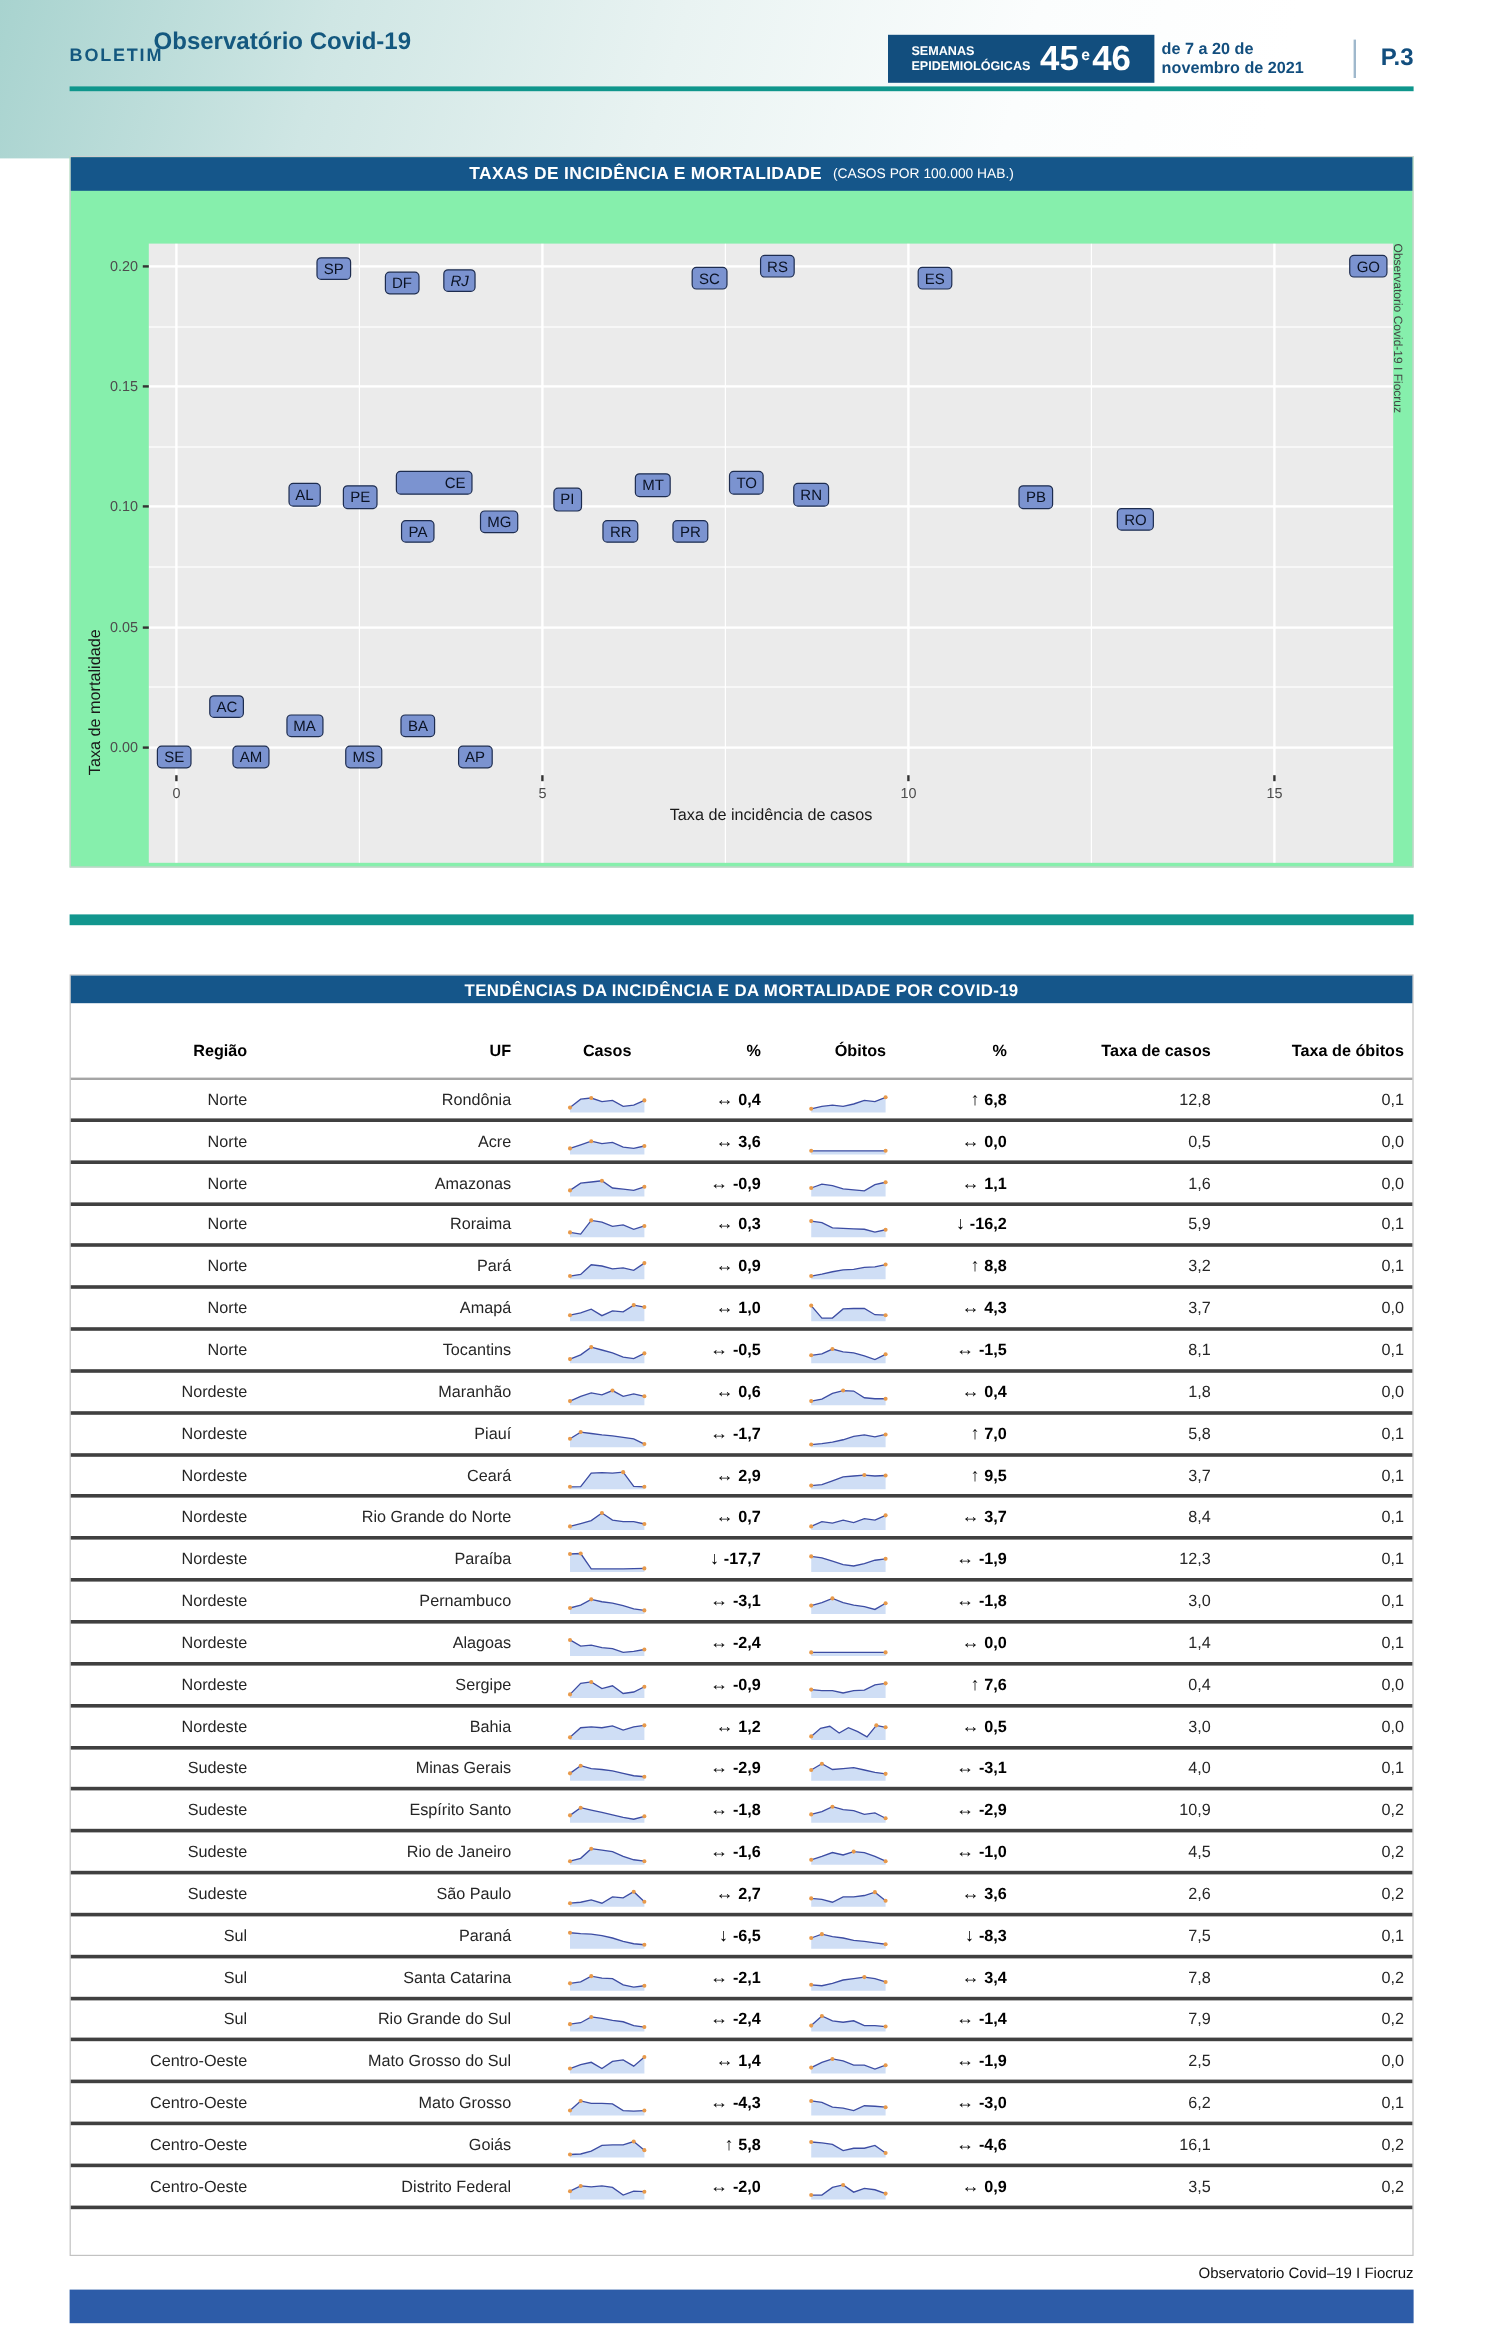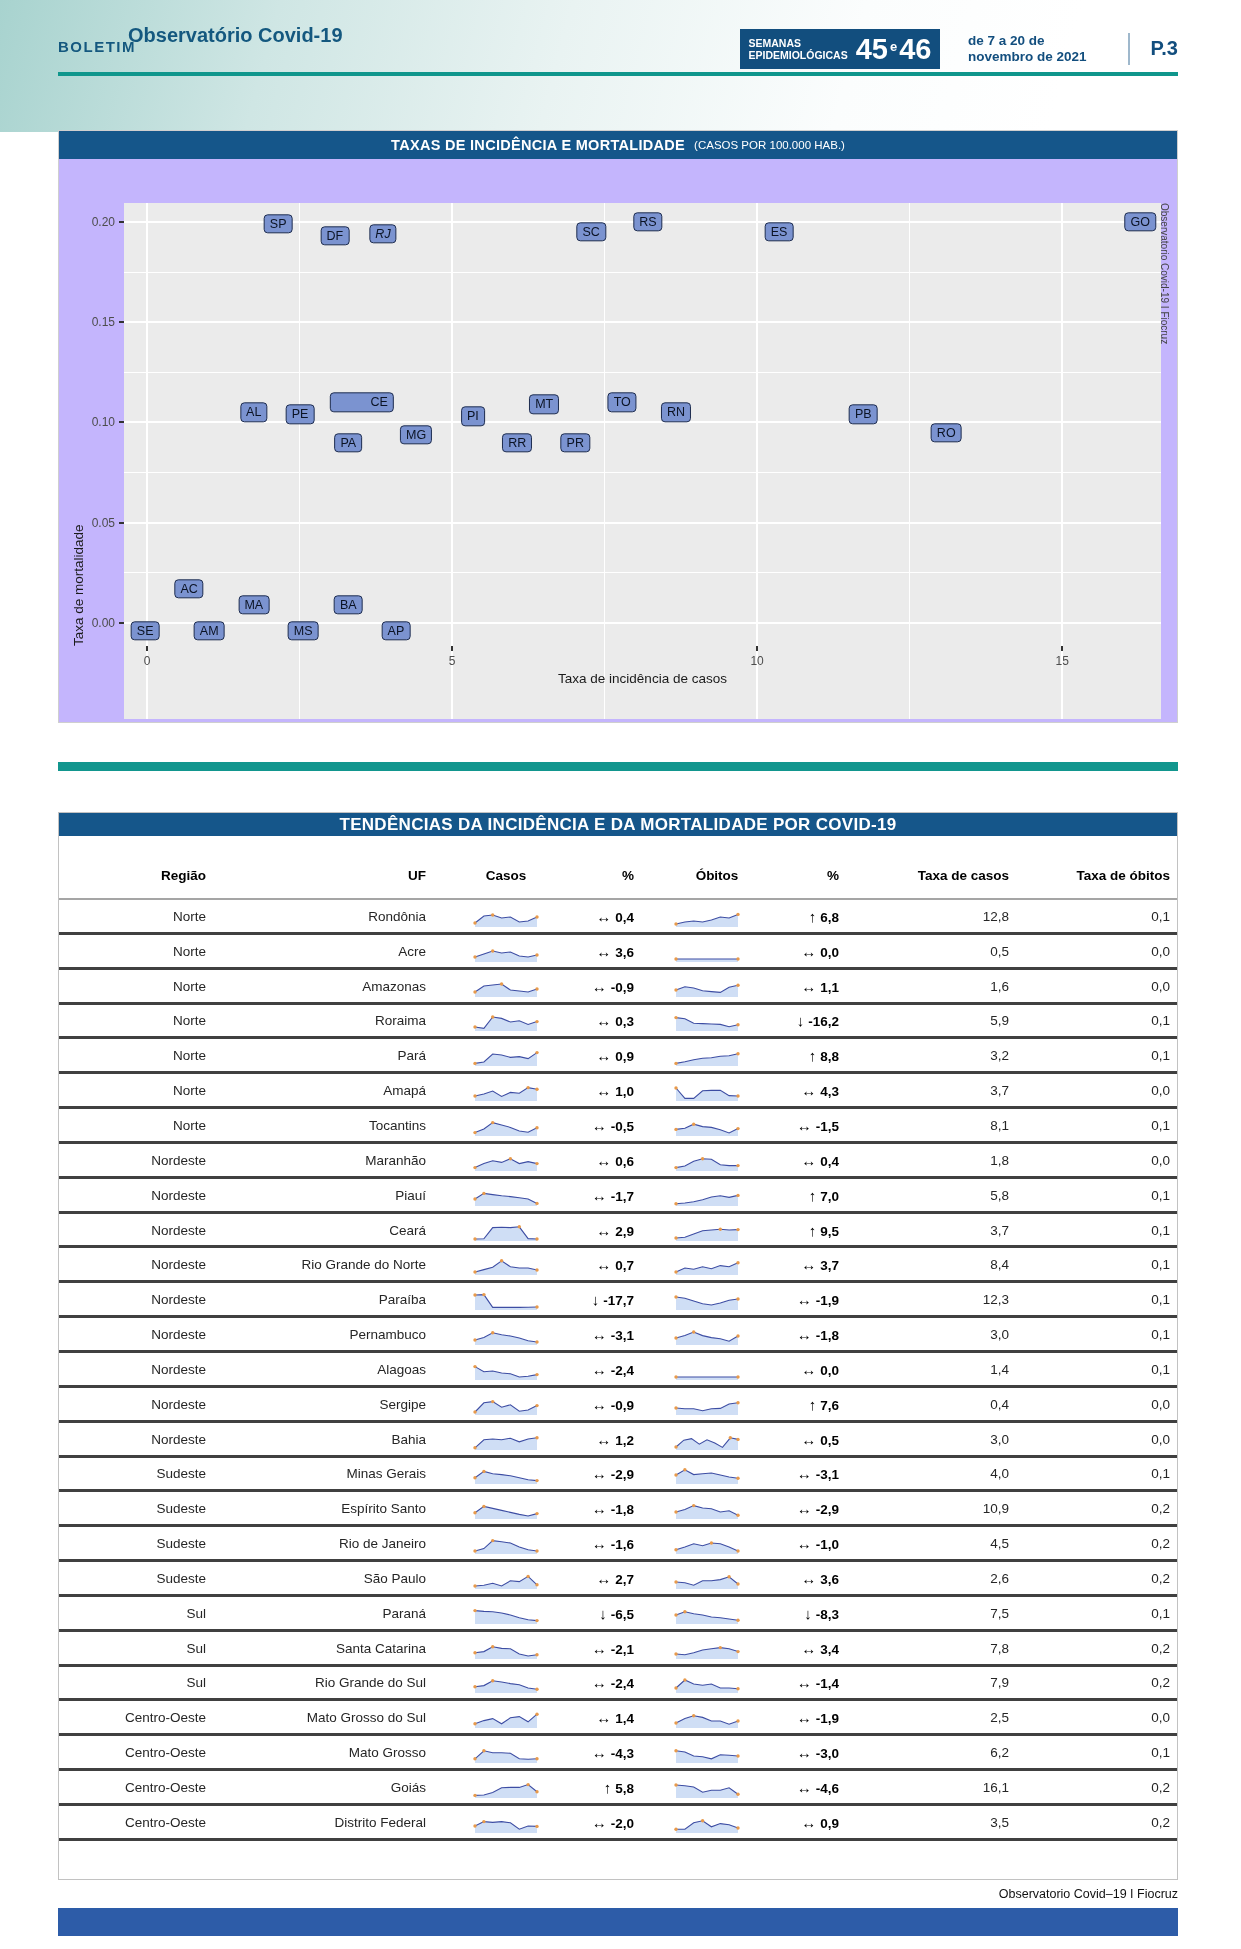--- a/index.html
+++ b/index.html
@@ -9,35 +9,35 @@
     background:#ffffff;overflow:hidden;
   }
   
   .top-gradient{position:absolute;left:0;top:0;width:1241px;height:132px;
     background:linear-gradient(105deg,#a8d3cf 0%,#cfe6e4 22%,#e9f3f2 45%,#fbfdfd 68%,#ffffff 85%);}
   .page-header{position:absolute;left:0;top:0;width:1241px;height:80px;}
   .boletim{position:absolute;left:58px;top:38px;font-size:15px;font-weight:bold;
     letter-spacing:1.5px;color:#14587f;}
   .main-title{position:absolute;left:128px;top:24px;font-size:20px;font-weight:bold;color:#14587f;}
   .teal-rule{position:absolute;left:58px;top:72px;width:1120px;height:4px;background:#0f968c;}
-  .weeks-box{position:absolute;left:740px;top:29px;width:200px;height:40px;background:#124e7e;
+  .weeks-box{position:absolute;left:740px;top:29px;width:222px;height:40px;background:#124e7e;
     display:flex;align-items:center;justify-content:center;gap:8px;color:#fff;}
   .weeks-label{font-size:10.5px;font-weight:bold;line-height:12px;text-transform:uppercase;}
   .weeks-nums{display:flex;align-items:baseline;gap:2px;}
   .weeks-num{font-size:29px;font-weight:bold;}
   .weeks-e{font-size:13px;font-weight:bold;position:relative;top:-8px;}
   .date-block{position:absolute;left:968px;top:33px;width:160px;color:#124e7e;
     font-size:13.5px;font-weight:bold;line-height:16px;}
   .head-divider{position:absolute;left:1128px;top:33px;width:2px;height:32px;background:#9fb8cc;}
   .page-num{position:absolute;left:1138px;top:37px;width:40px;text-align:right;
     font-size:20px;font-weight:bold;color:#124e7e;}
 
   
   .chart-panel{position:absolute;left:58px;top:130px;width:1120px;height:593px;
-    background:#c4b5fd;border:1px solid #cfcfcf;box-sizing:border-box;}
+    background:#86efac;border:1px solid #cfcfcf;box-sizing:border-box;}
   .panel-titlebar{position:absolute;left:0;top:0;width:100%;height:28px;background:#15568a;
     display:flex;align-items:center;justify-content:center;gap:9px;color:#fff;}
   .panel-title{font-size:14.5px;font-weight:bold;letter-spacing:.3px;}
   .panel-subtitle{font-size:11.5px;}
   .plot-area{position:absolute;left:65px;top:72px;width:1037px;height:516px;
     background:#ebebeb;overflow:hidden;}
   .gl-v{position:absolute;top:0;height:100%;background:#ffffff;}
   .gl-h{position:absolute;left:0;width:100%;background:#ffffff;}
   .state-box{position:absolute;transform:translate(-50%,-50%);
     background:#7b93d0;border:1.4px solid #1d2c4f;border-radius:4px;
@@ -54,21 +54,21 @@
     writing-mode:vertical-rl;font-size:10px;color:#444;}
 
   
   .teal-separator{position:absolute;left:58px;top:762px;width:1120px;height:9px;background:#12968e;}
 
   
   .table-panel{position:absolute;left:58px;top:812px;width:1120px;height:1068px;
     background:#fff;border:1px solid #c2c2c2;box-sizing:border-box;}
   .table-titlebar{position:absolute;left:0;top:0;width:100%;height:23px;background:#15568a;
     display:flex;align-items:center;justify-content:center;color:#fff;
-    font-size:17px;font-weight:bold;letter-spacing:.3px;}
+    font-size:14px;font-weight:bold;letter-spacing:.3px;}
   .table-header{position:absolute;left:0;top:23px;width:100%;height:62px;}
   .table-header .hcell{position:absolute;top:32px;font-size:13.5px;font-weight:bold;color:#000;}
   .header-sep{position:absolute;left:0;top:85px;width:100%;height:2px;background:#a5a5a5;}
   .table-body{position:absolute;left:0;top:87px;width:100%;}
   .trow{position:relative;width:100%;height:34.85px;border-bottom:3px solid #404040;box-sizing:border-box;}
   .tcell{position:absolute;top:50%;transform:translateY(-50%);font-size:13.5px;color:#262626;}
   .c-regiao{left:20px;width:127px;text-align:right;}
   .c-uf{left:210px;width:157px;text-align:right;}
   .c-spark1{left:414px;width:66px;height:26px;}
   .c-pct1{left:493px;width:82px;text-align:right;}

